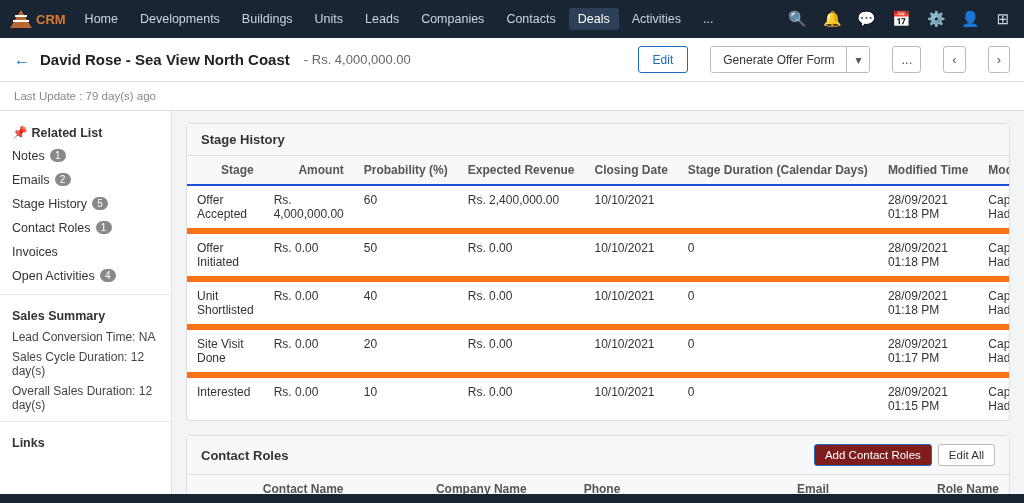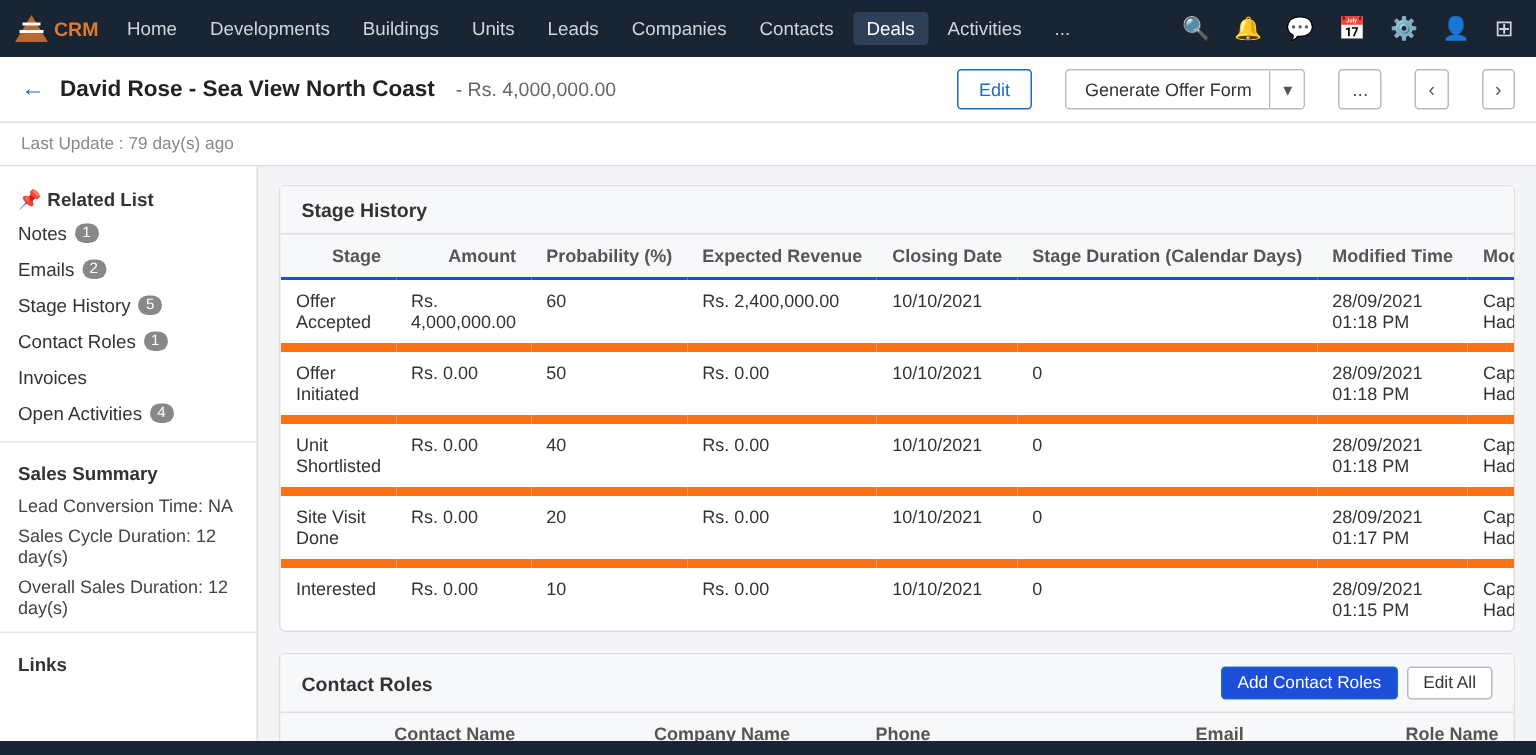--- a/index.html
+++ b/index.html
@@ -139,21 +139,21 @@
       display: flex;
       align-items: center;
       justify-content: space-between;
       padding: 8px 14px;
       background: #f7f8fa;
       border-bottom: 1px solid #ddd;
     }
     .contact-roles-title { font-weight: 600; font-size: 13px; }
     .contact-roles-btns { display: flex; gap: 6px; }
     .btn-sm { padding: 4px 10px; font-size: 11.5px; border: 1px solid #bbb; border-radius: 3px; cursor: pointer; background: #fff; color: #333; }
-    .btn-sm.primary { background: #1d4ed8; color: #fff; border-color: #1a6bc1; }
+    .btn-sm.primary { background: #7f1d1d; color: #fff; border-color: #1a6bc1; }
 
     
     ::-webkit-scrollbar { width: 6px; height: 6px; }
     ::-webkit-scrollbar-track { background: #f0f0f0; }
     ::-webkit-scrollbar-thumb { background: #bbb; border-radius: 3px; }
 
     
     .bottom-bar {
       background: #1a2533;
       height: 30px;

